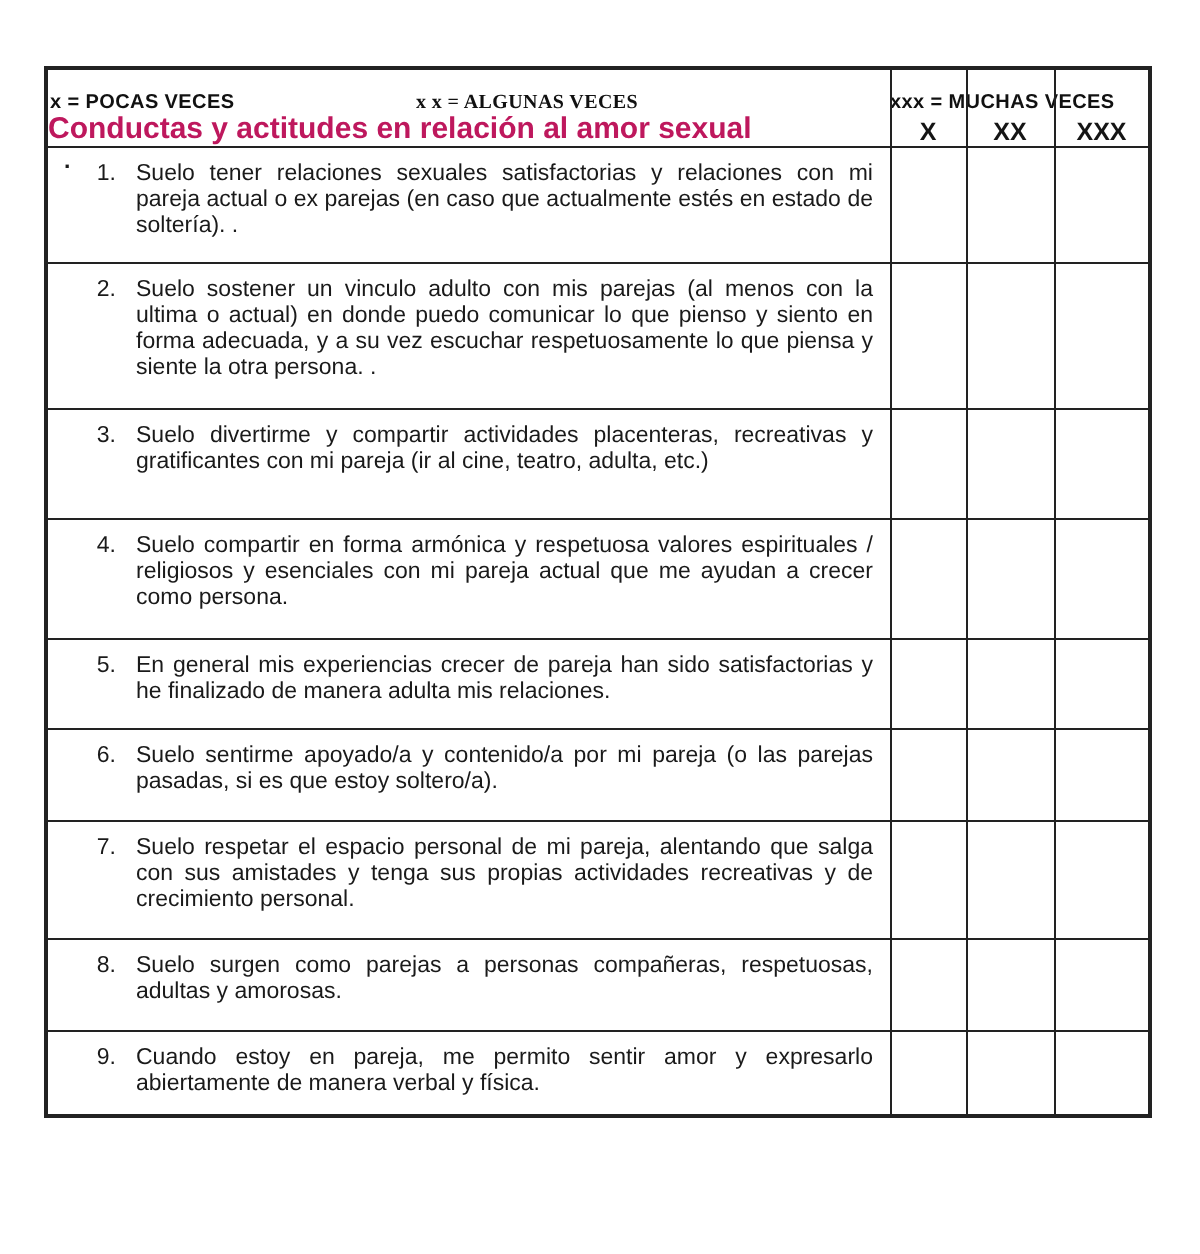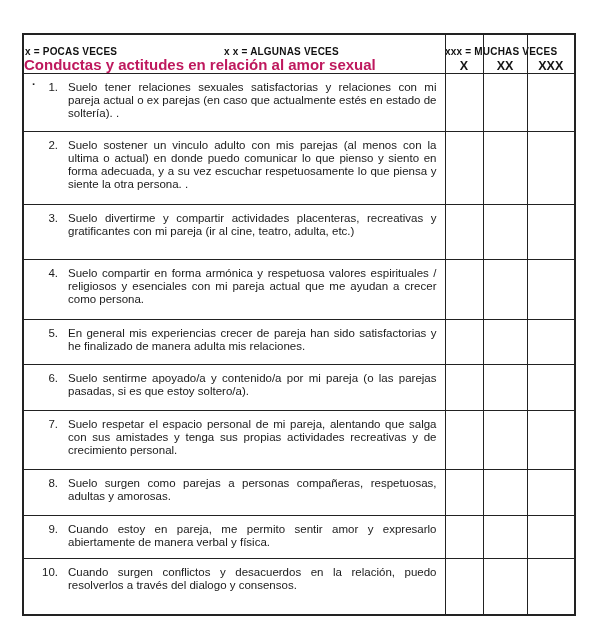--- a/index.html
+++ b/index.html
@@ -4,21 +4,21 @@
 <style>
   html,body{margin:0;padding:0;}
   body{
     width:600px;height:627px;background:#ffffff;position:relative;
     font-family:"Liberation Sans", sans-serif;color:#1a1a1a;
     -webkit-font-smoothing:antialiased;
   }
   .legend{position:absolute;top:10px;left:0;width:600px;height:14px;
     font-weight:bold;font-size:10px;color:#111;margin-top:36px;}
   .lg{position:absolute;top:0;white-space:nowrap;letter-spacing:.2px;}
-  .lg1{left:25px;} .lg2{left:224px;} .lg3{left:445px;}
+  .lg1{left:25px;} .lg2{left:208px;font-family:Liberation Serif, serif;} .lg3{left:445px;}
 
   table.qtable{
     position:absolute;top:33px;left:22px;width:552px;
     border-collapse:collapse;table-layout:fixed;
     border:2px solid #222;
   }
   .qtable th,.qtable td{border:1px solid #222;box-sizing:border-box;padding:0;}
   .q-head{
     text-align:left;vertical-align:bottom;
     padding:0 4px 7px 8px;font-size:15px;font-weight:bold;color:#be185d;
@@ -160,25 +160,14 @@
     <td class="q">
       <div class="item">
         <span class="num">9.</span>
         <span class="txt">Cuando estoy en pareja, me permito sentir amor y expresarlo abiertamente de manera verbal y física.</span>
       </div>
     </td>
     <td class="ans"></td>
     <td class="ans"></td>
     <td class="ans"></td>
   </tr>
-      <tr class="r10">
-    <td class="q">
-      <div class="item">
-        <span class="num">10.</span>
-        <span class="txt">Cuando surgen conflictos y desacuerdos en la relación, puedo resolverlos a través del dialogo y consensos.</span>
-      </div>
-    </td>
-    <td class="ans"></td>
-    <td class="ans"></td>
-    <td class="ans"></td>
-  </tr>
     </tbody>
 </table>
 
 </body></html>

